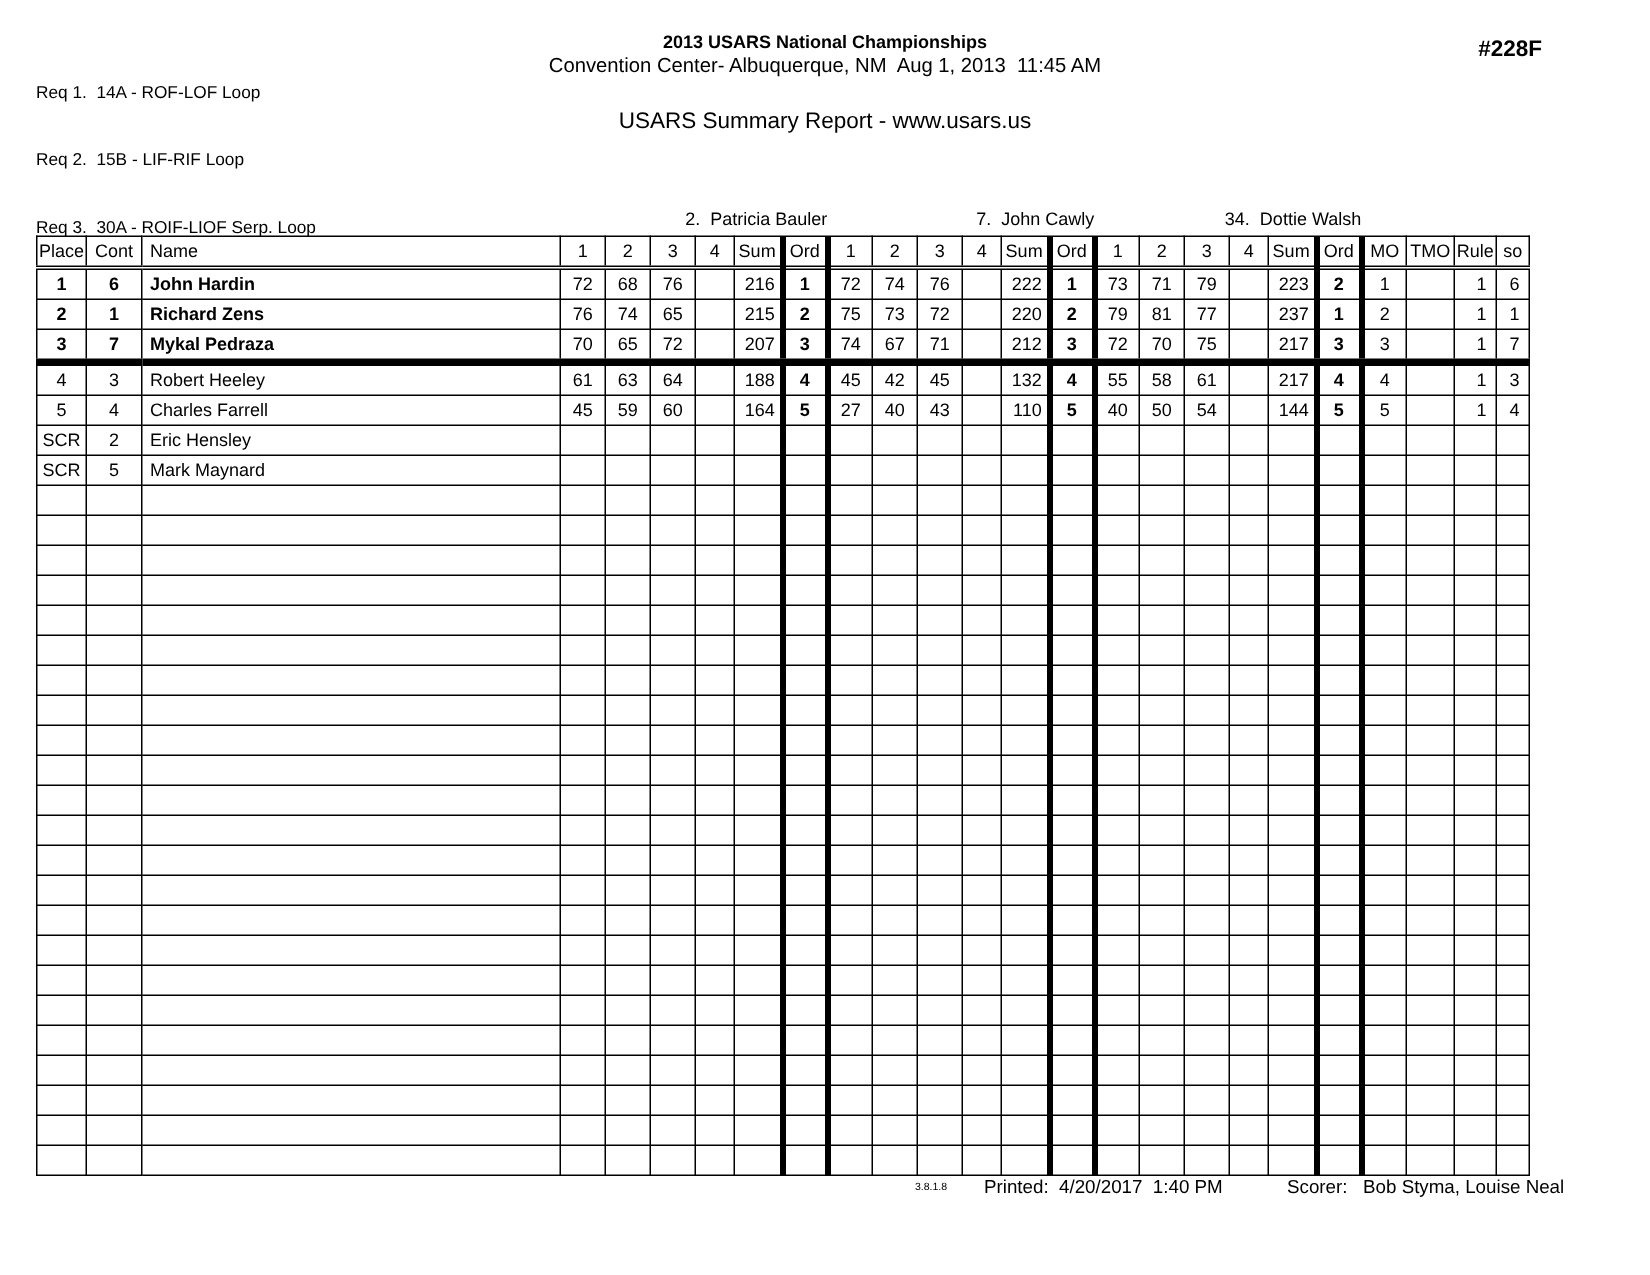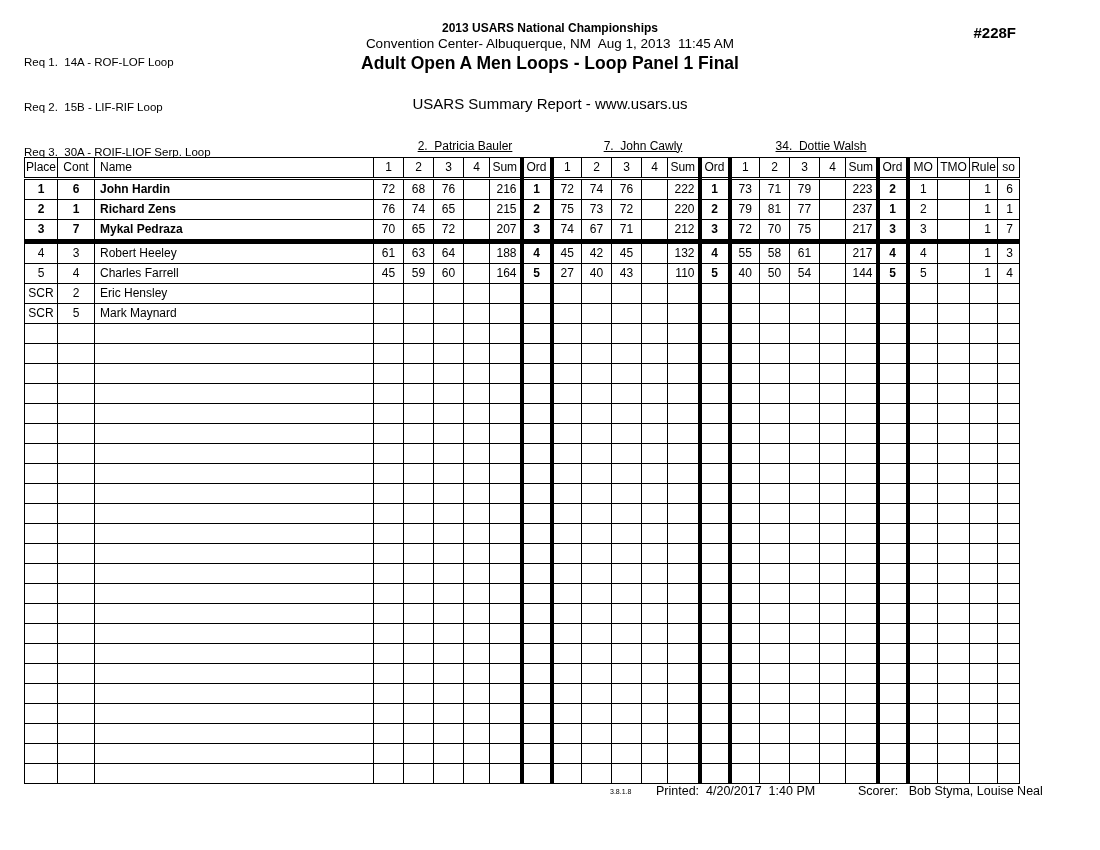--- a/index.html
+++ b/index.html
@@ -12,30 +12,30 @@
   
   .req-block { position:absolute; left:24px; top:25px; font-size:11.5px; line-height:15px; white-space:pre; }
 
   
   .title-block { position:absolute; left:0; right:0; top:21px; text-align:center; }
   .t1 { font-size:12px; font-weight:bold; }
   .t2 { font-size:13.5px; margin-top:1px; white-space:pre; }
   .t3 { font-size:17.5px; font-weight:bold; margin-top:2px; }
   .t4 { font-size:15px; margin-top:21px; }
 
-  .doc-number { position:absolute; top:24px; right:84px; font-size:15px; font-weight:bold;margin-left:12px; }
+  .doc-number { position:absolute; top:24px; right:72px; font-size:15px; font-weight:bold;margin-left:12px; }
 
   
   table.results { position:absolute; left:24px; top:136px; border-collapse:collapse; table-layout:fixed; }
   .results td, .results th {
     border:1px solid #000; height:20px; padding:0; overflow:hidden;
     white-space:nowrap; font-size:12px; line-height:19px; font-weight:normal;
   }
   .results tr.judge-row td { border:none; height:21px; }
-  .results td.judge-box { border:1px solid #000; text-align:center; padding-left:5px; white-space:pre;text-decoration:underline; }
+  .results td.judge-box { border:1px solid #000; text-align:right; padding-left:5px; white-space:pre; }
   .results thead th.hdr { border-bottom:3px double #000; }
   .c { text-align:center; }
   .name-cell { text-align:left; padding-left:5px !important;margin-top:12px; }
   .sum-cell { text-align:right; padding-right:3px !important; }
   .num-r { text-align:right; padding-right:6px !important; }
   .ord { border-left:4px solid #000 !important; border-right:4px solid #000 !important; text-align:center; }
   td.ord { font-weight:bold; }
   tr.bold-row td.emph { font-weight:bold; }
   tr.thick-after td { border-bottom:5px solid #000; }
 
@@ -51,21 +51,20 @@
 
   <div class="req-block">
     <div>Req 1.  14A - ROF-LOF Loop</div>
     <div>Req 2.  15B - LIF-RIF Loop</div>
     <div>Req 3.  30A - ROIF-LIOF Serp. Loop</div>
   </div>
 
   <div class="title-block">
     <div class="t1">2013 USARS National Championships</div>
     <div class="t2">Convention Center- Albuquerque, NM  Aug 1, 2013  11:45 AM</div>
-    <div class="t3">Adult Open A Men Loops - Loop Panel 1 Final</div>
     <div class="t4">USARS Summary Report - www.usars.us</div>
   </div>
 
   <div class="doc-number">#228F</div>
 
   <table class="results" id="results-table">
       <colgroup>
         <col style="width: 33px;">
         <col style="width: 37px;">
         <col style="width: 279px;">

